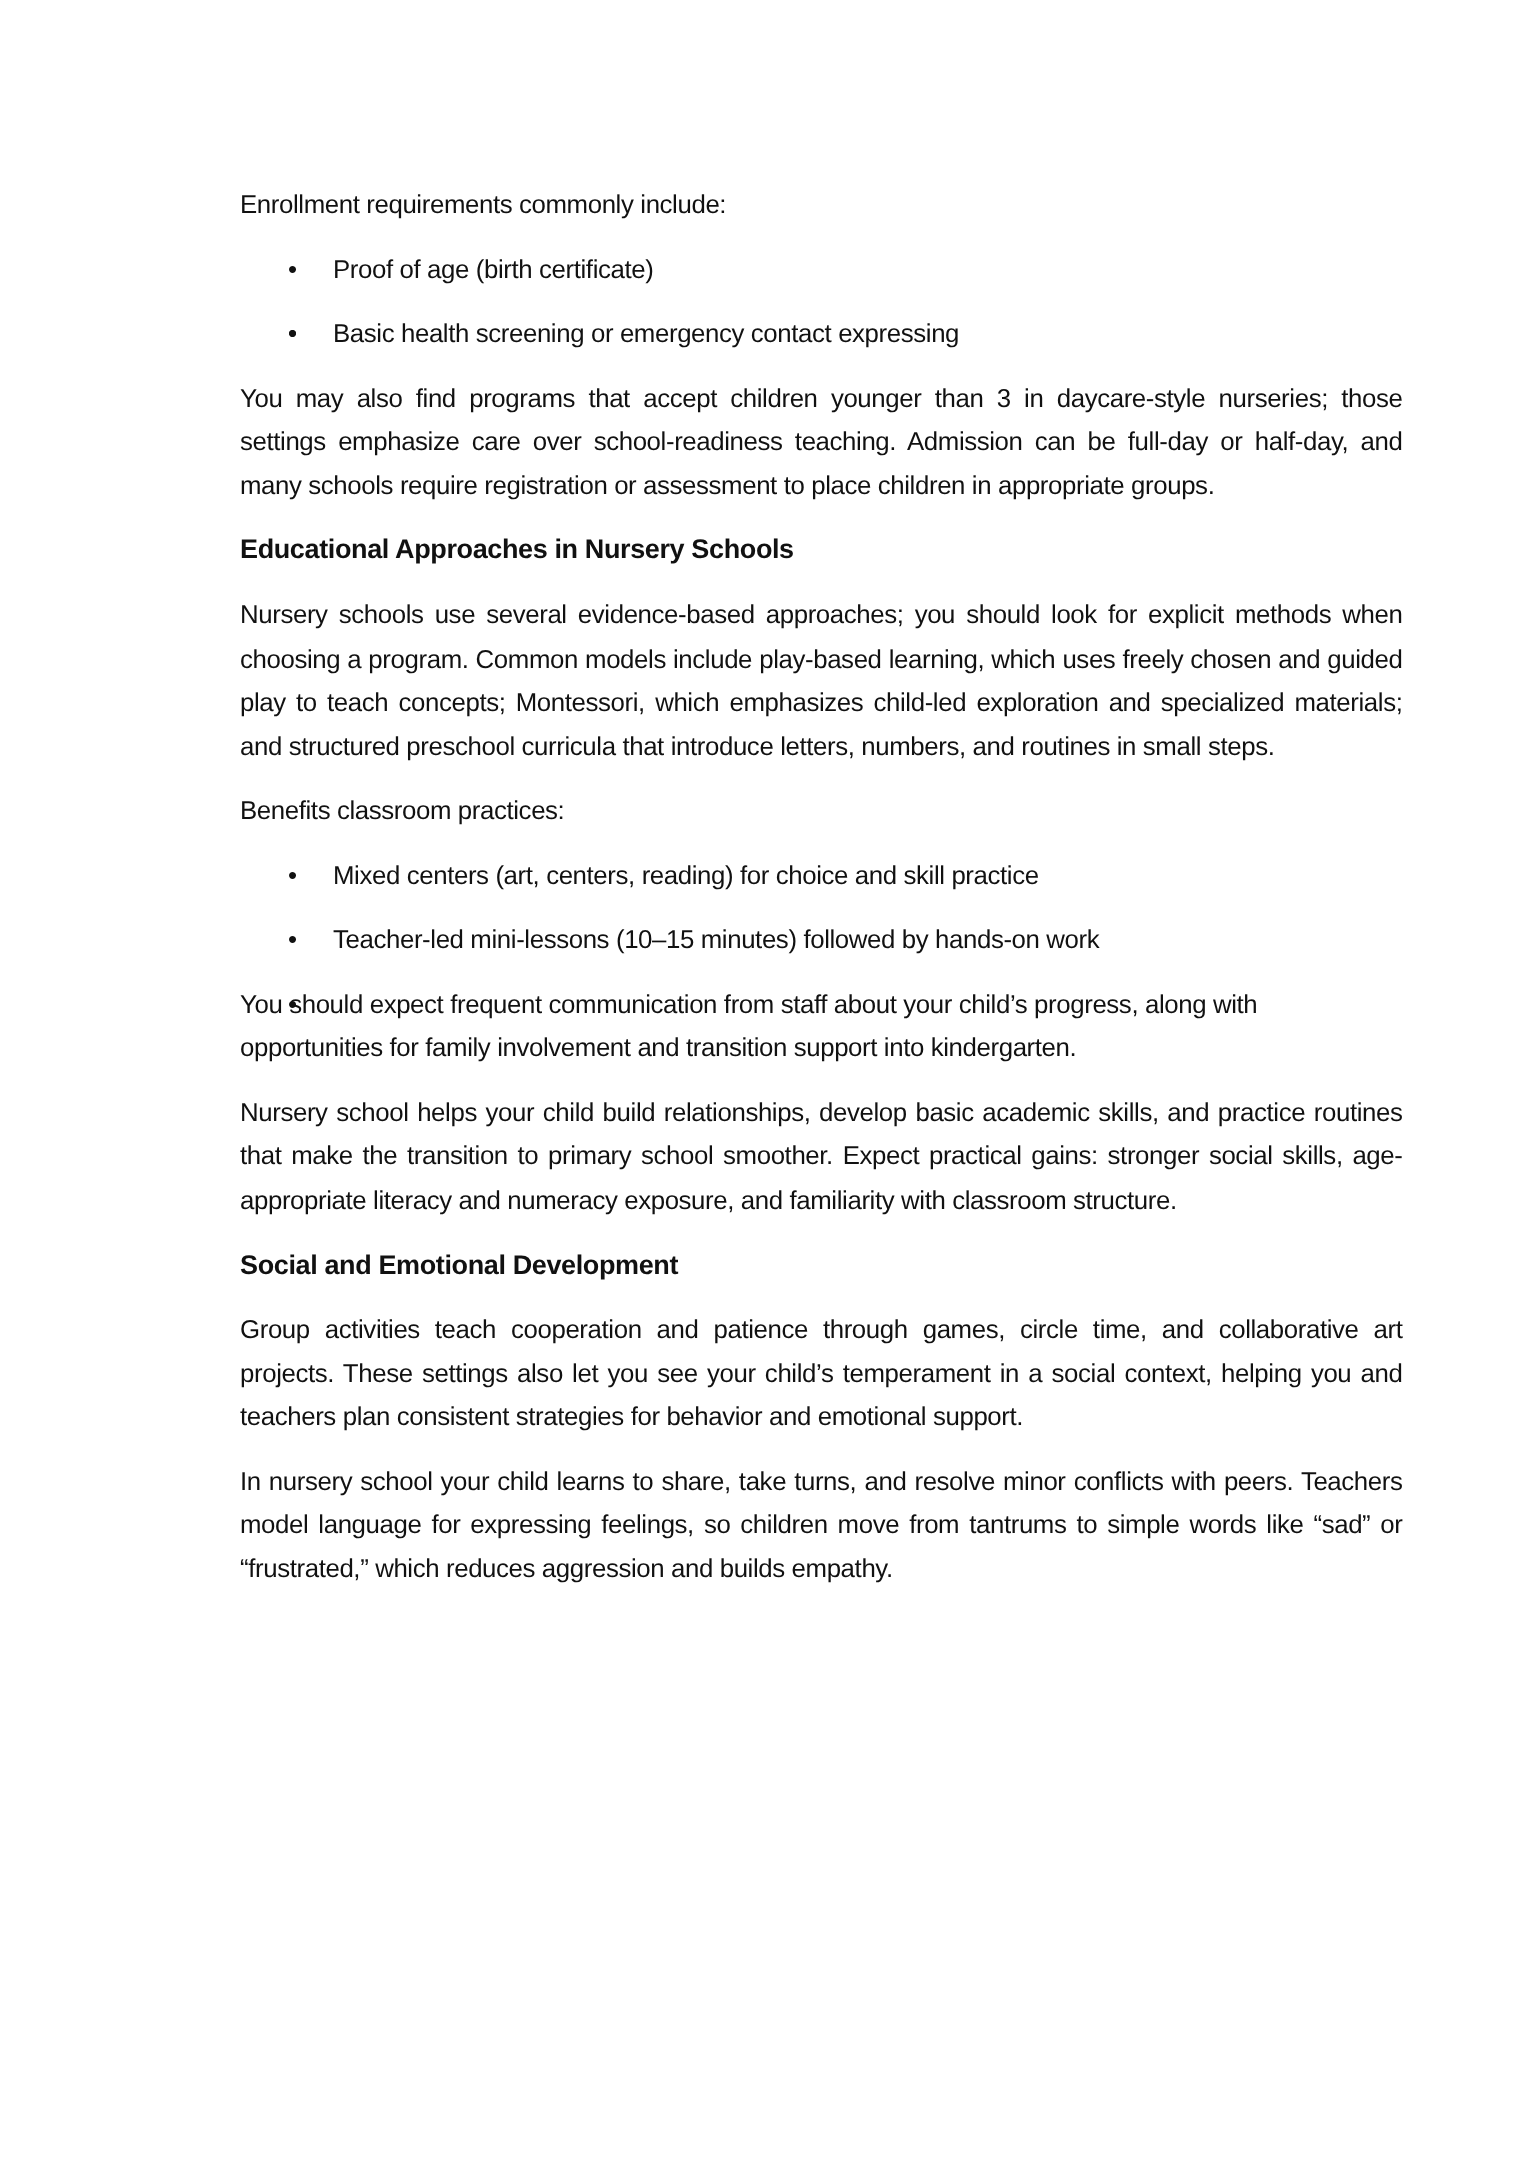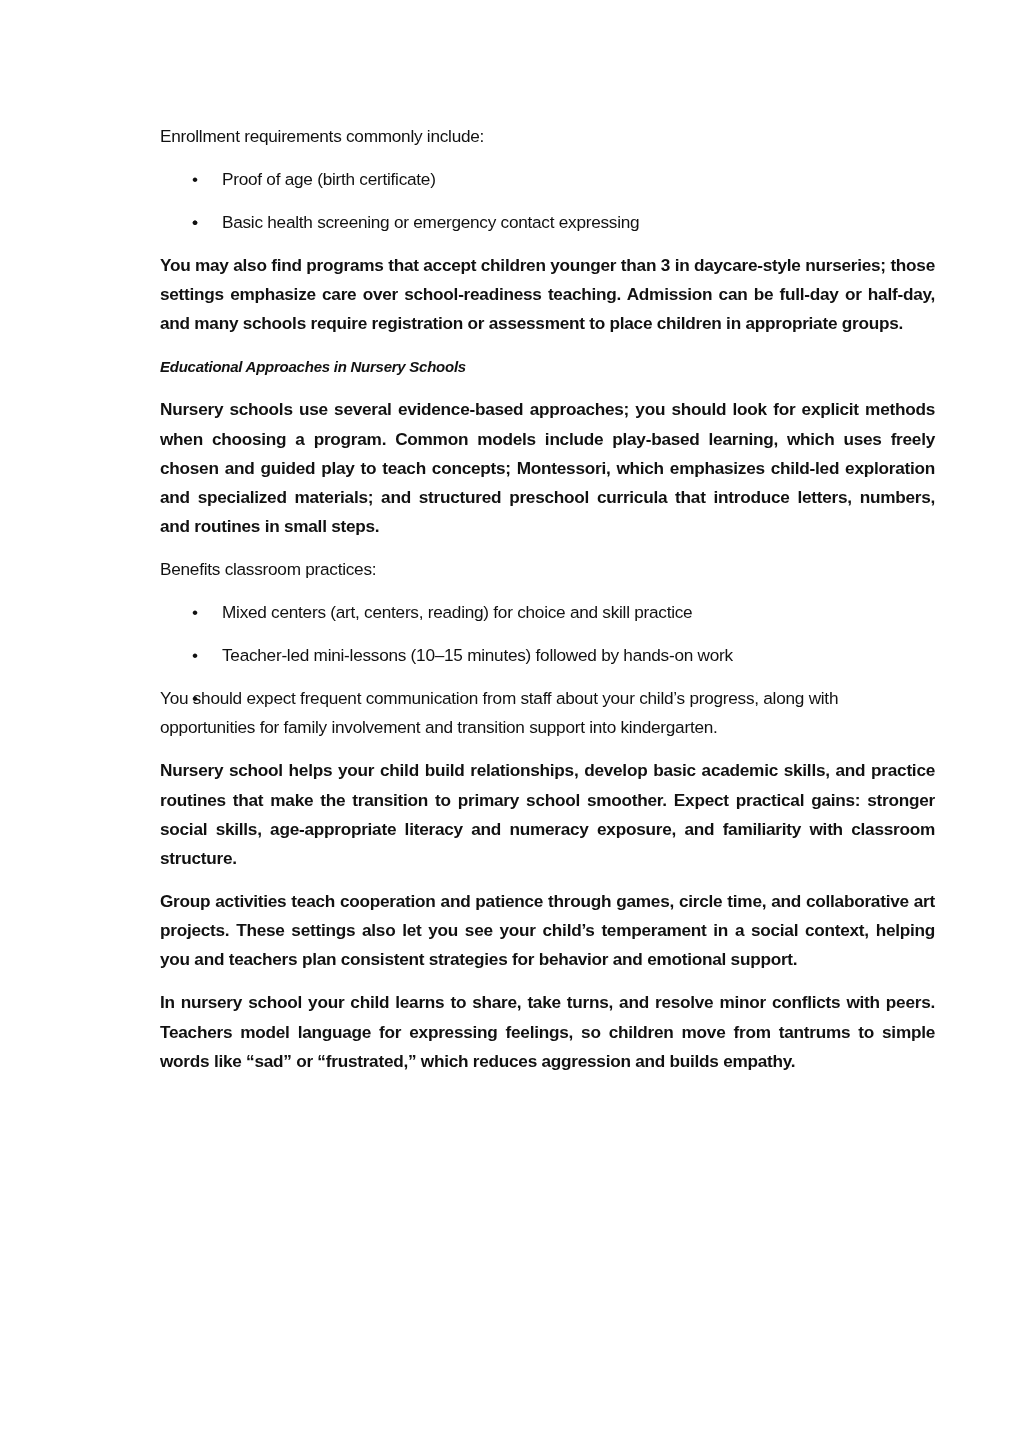--- a/index.html
+++ b/index.html
@@ -23,28 +23,26 @@
       font-size: 17.2px;
       line-height: 29.2px;
       letter-spacing: -0.25px;
       margin-left: 36px;
     }
     p {
       margin: 0 0 13.8px 0;
     }
     p.justify {
       text-align: justify;
-      font-weight: bold;
     }
     h2 {
-      font-size: 15px;
+      font-size: 18px;
       font-weight: bold;
       margin: 0 0 13.8px 0;
       line-height: 29.2px;
-      font-style: italic;
     }
     ul {
       list-style: none;
       margin: 0;
       padding: 0;
     }
     li {
       position: relative;
       padding-left: 62px;
       margin: 0 0 13.8px 0;
@@ -96,18 +94,19 @@
     <li>
       <span class="bullet">•</span>
     </li>
   </ul>
 
   <p>You should expect frequent communication from staff about your child’s progress, along with opportunities for family involvement and transition support into kindergarten.</p>
 
 
   <p class="justify">Nursery school helps your child build relationships, develop basic academic skills, and practice routines that make the transition to primary school smoother. Expect practical gains: stronger social skills, age-appropriate literacy and numeracy exposure, and familiarity with classroom structure.</p>
 
+  <h2>Social and Emotional Development</h2>
 
   <p class="justify">Group activities teach cooperation and patience through games, circle time, and collaborative art projects. These settings also let you see your child’s temperament in a social context, helping you and teachers plan consistent strategies for behavior and emotional support.</p>
 
   <p class="justify">In nursery school your child learns to share, take turns, and resolve minor conflicts with peers. Teachers model language for expressing feelings, so children move from tantrums to simple words like “sad” or “frustrated,” which reduces aggression and builds empathy.</p>
 
 </div>
 
 </body></html>

